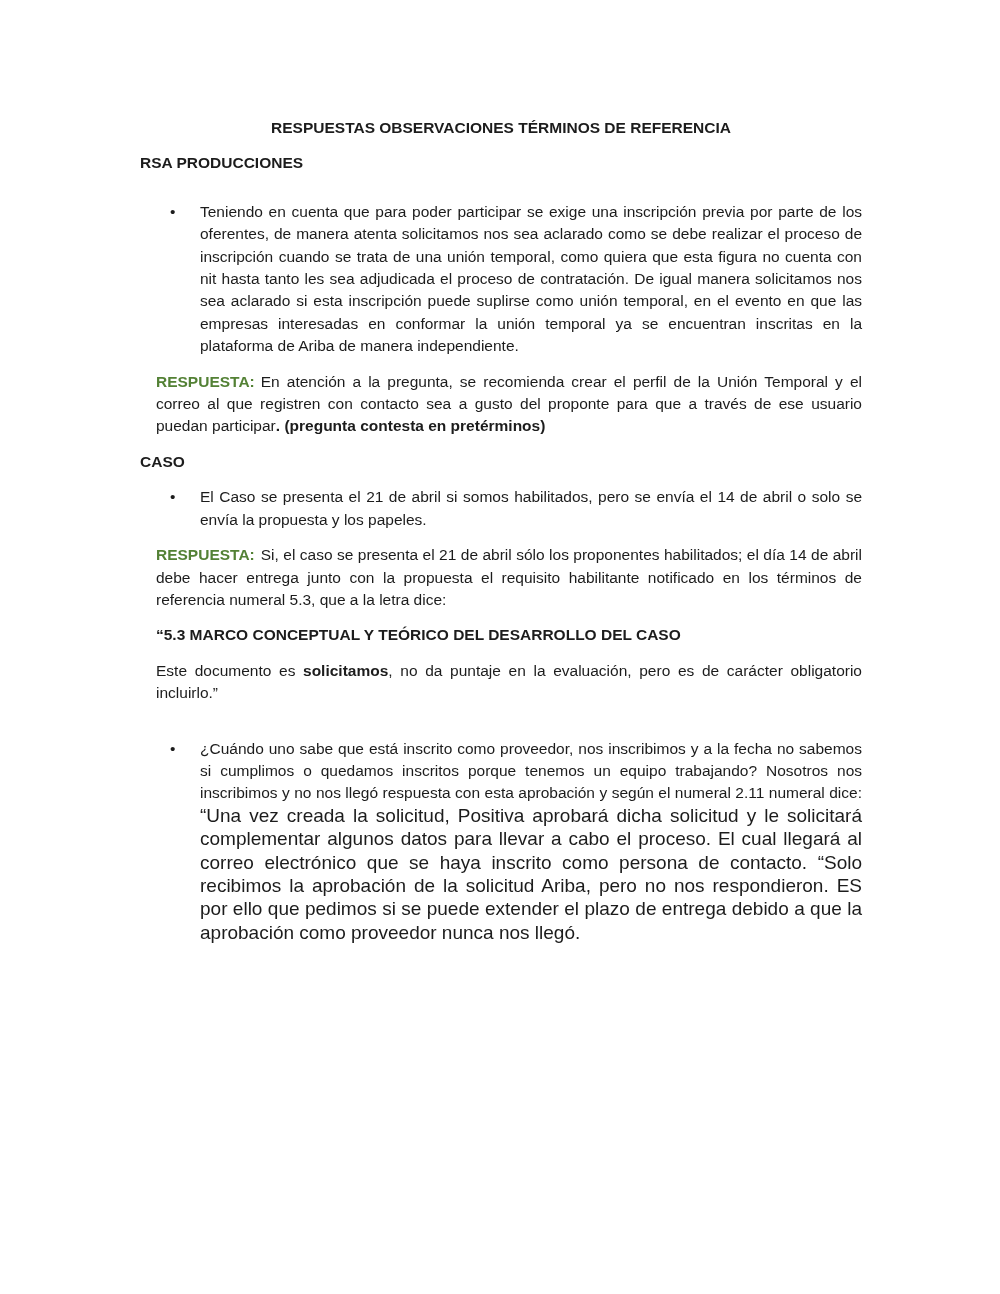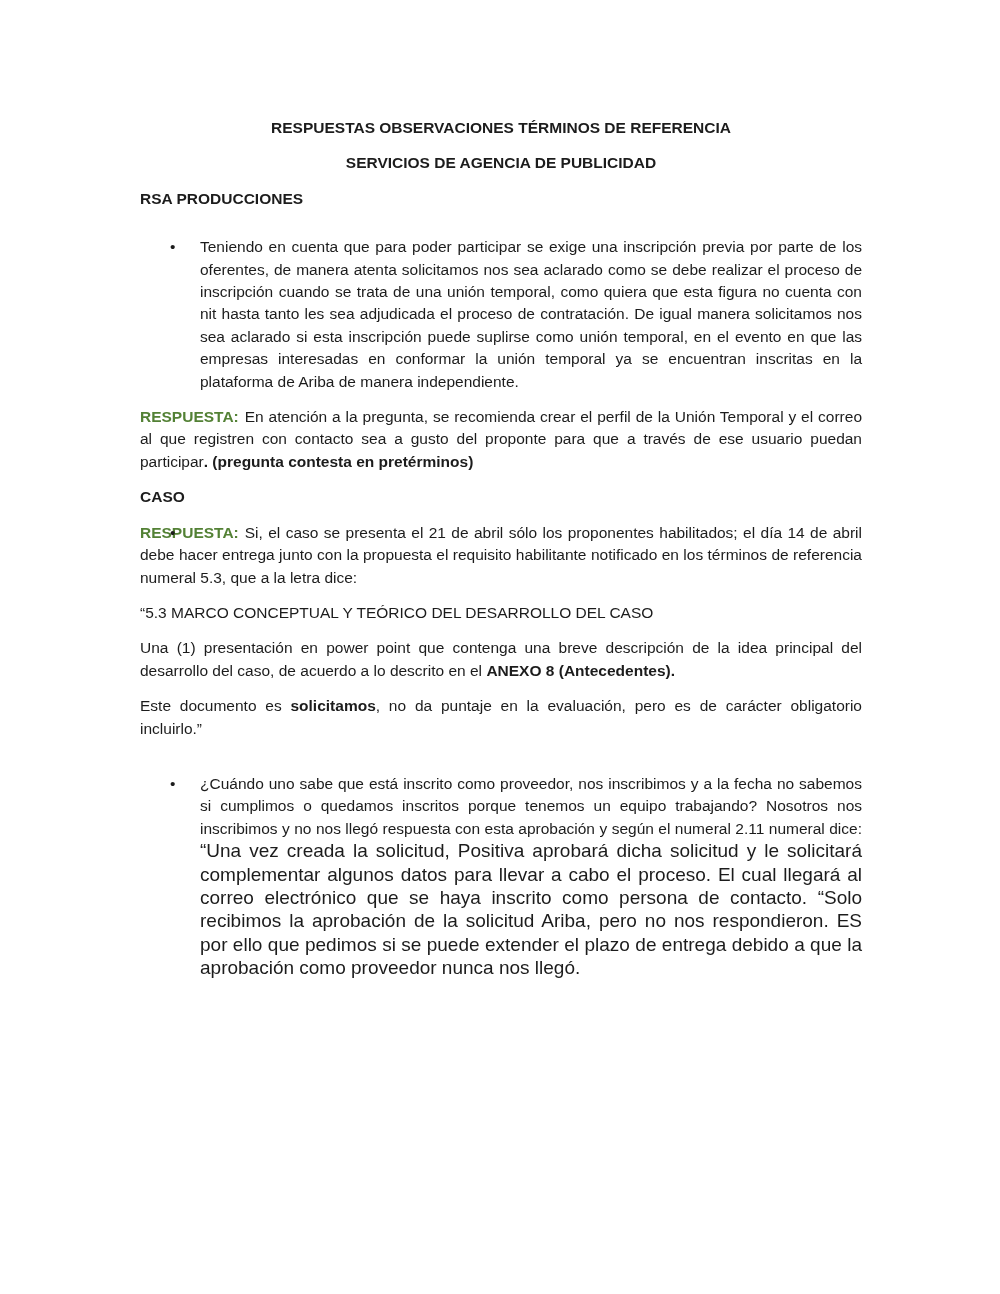--- a/index.html
+++ b/index.html
@@ -24,21 +24,21 @@
   .title {
     text-align: center;
     font-weight: bold;
     margin: 0 0 13px 0;
   }
   .section-heading {
     font-weight: bold;
     margin: 0 0 13px 0;
   }
   .para {
-    margin: 0 0 13px 0;
+    margin: 0 0 13px 16px;
     text-align: justify;
   }
   .bullet-list { margin: 0 0 13px 0; }
   .bullet-list.first-list  { margin-top: 26px; }
   .bullet-list.second-list { margin-top: 5px; }
   .bullet-list.third-list  { margin-top: 33px; }
   .bullet-item {
     position: relative;
     padding-left: 60px;
     text-align: justify;
@@ -48,50 +48,48 @@
     position: absolute;
     left: 30px;
     top: 0;
   }
   .respuesta-label {
     font-weight: bold;
     color: var(--respuesta_label);
     padding-right: 6px;
   }
   .bold { font-weight: bold; }
-  .quote-heading { font-weight: normal; }
+  .quote-heading { font-weight: bold; }
   .small { font-size: 19px; }
 </style>
 </head>
 <body>
 
 <div class="page">
 
   <p class="title">RESPUESTAS OBSERVACIONES TÉRMINOS DE REFERENCIA</p>
-  <p class="title">SERVICIOS DE AGENCIA DE PUBLICIDAD</p>
 
   <p class="section-heading">RSA PRODUCCIONES</p>
 
   <div class="bullet-list first-list">
     <div class="bullet-item"><span class="bullet-marker">•</span><span>Teniendo en cuenta que para poder participar se exige una inscripción previa por parte de los oferentes, de manera atenta solicitamos nos sea aclarado como se debe realizar el proceso de inscripción cuando se trata de una unión temporal, como quiera que esta figura no cuenta con nit hasta tanto les sea adjudicada el proceso de contratación. De igual manera solicitamos nos sea aclarado si esta inscripción puede suplirse como unión temporal, en el evento en que las empresas interesadas en conformar la unión temporal ya se encuentran inscritas en la plataforma de Ariba de manera independiente.</span></div>
   </div>
 
   <p class="para"><span class="respuesta-label">RESPUESTA:</span><span>En atención a la pregunta, se recomienda crear el perfil de la Unión Temporal y el correo al que registren con contacto sea a gusto del proponte para que a través de ese usuario puedan participar</span><span class="bold">. (pregunta contesta en pretérminos)</span></p>
 
   <p class="section-heading">CASO</p>
 
   <div class="bullet-list second-list">
-    <div class="bullet-item"><span class="bullet-marker">•</span></div>
+    <div class="bullet-item"><span class="bullet-marker">•</span><span>El Caso se presenta el 21 de abril si somos habilitados, pero se envía el 14 de abril o solo se envía la propuesta y los papeles.</span></div>
   </div>
 
   <p class="para"><span class="respuesta-label">RESPUESTA:</span><span>Si, el caso se presenta el 21 de abril sólo los proponentes habilitados; el día 14 de abril debe hacer entrega junto con la propuesta el requisito habilitante notificado en los términos de referencia numeral 5.3, que a la letra dice:</span></p>
 
   <p class="para quote-heading">“5.3 MARCO CONCEPTUAL Y TEÓRICO DEL DESARROLLO DEL CASO</p>
 
-  <p class="para"><span>Una (1) presentación en power point que contenga una breve descripción de la idea principal del desarrollo del caso, de acuerdo a lo descrito en el </span><span class="bold">ANEXO 8 (Antecedentes).</span></p>
 
   <p class="para"><span>Este documento es </span><span class="bold">solicitamos</span><span>, no da puntaje en la evaluación, pero es de carácter obligatorio incluirlo.”</span></p>
 
   <div class="bullet-list third-list">
     <div class="bullet-item"><span class="bullet-marker">•</span><span>¿Cuándo uno sabe que está inscrito como proveedor, nos inscribimos y a la fecha no sabemos si cumplimos o quedamos inscritos porque tenemos un equipo trabajando? Nosotros nos inscribimos y no nos llegó respuesta con esta aprobación y según el numeral 2.11 numeral dice: </span><span class="small">“Una vez creada la solicitud, Positiva aprobará dicha solicitud y le solicitará complementar algunos datos para llevar a cabo el proceso. El cual llegará al correo electrónico que se haya inscrito como persona de contacto. “Solo recibimos la aprobación de la solicitud Ariba, pero no nos respondieron. ES por ello que pedimos si se puede extender el plazo de entrega debido a que la aprobación como proveedor nunca nos llegó.</span></div>
   </div>
 
 
 </div>
 

